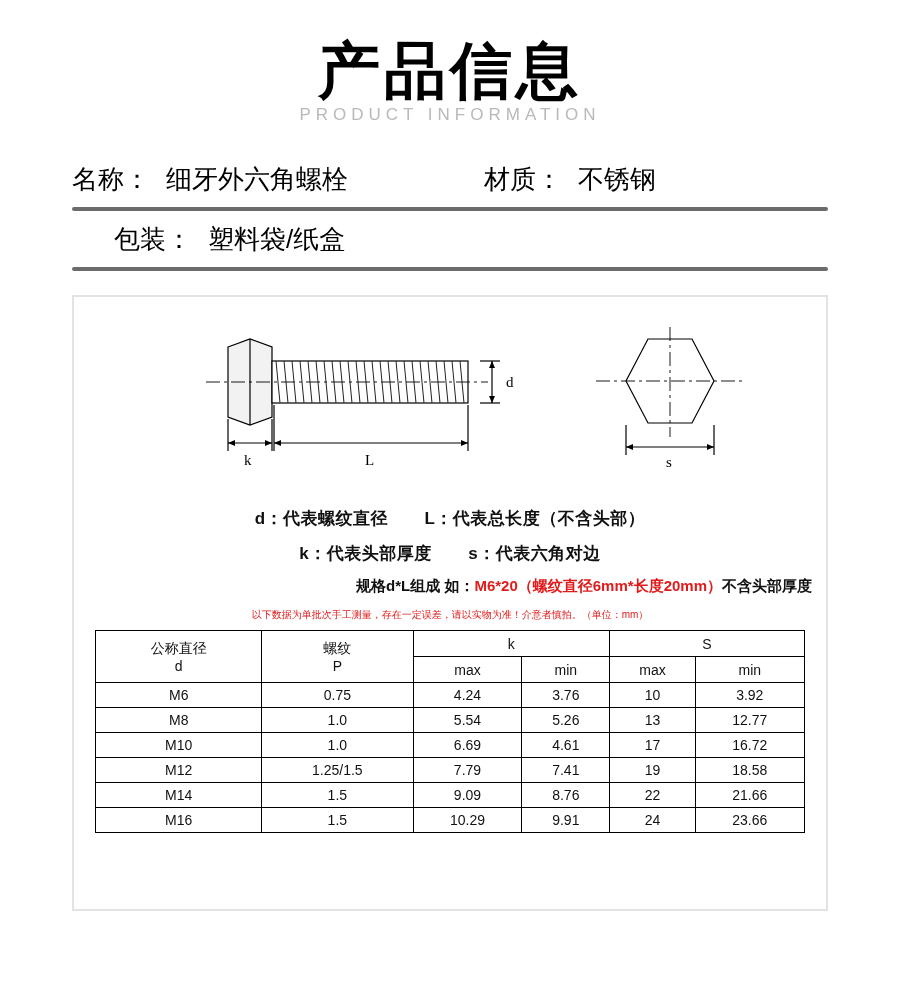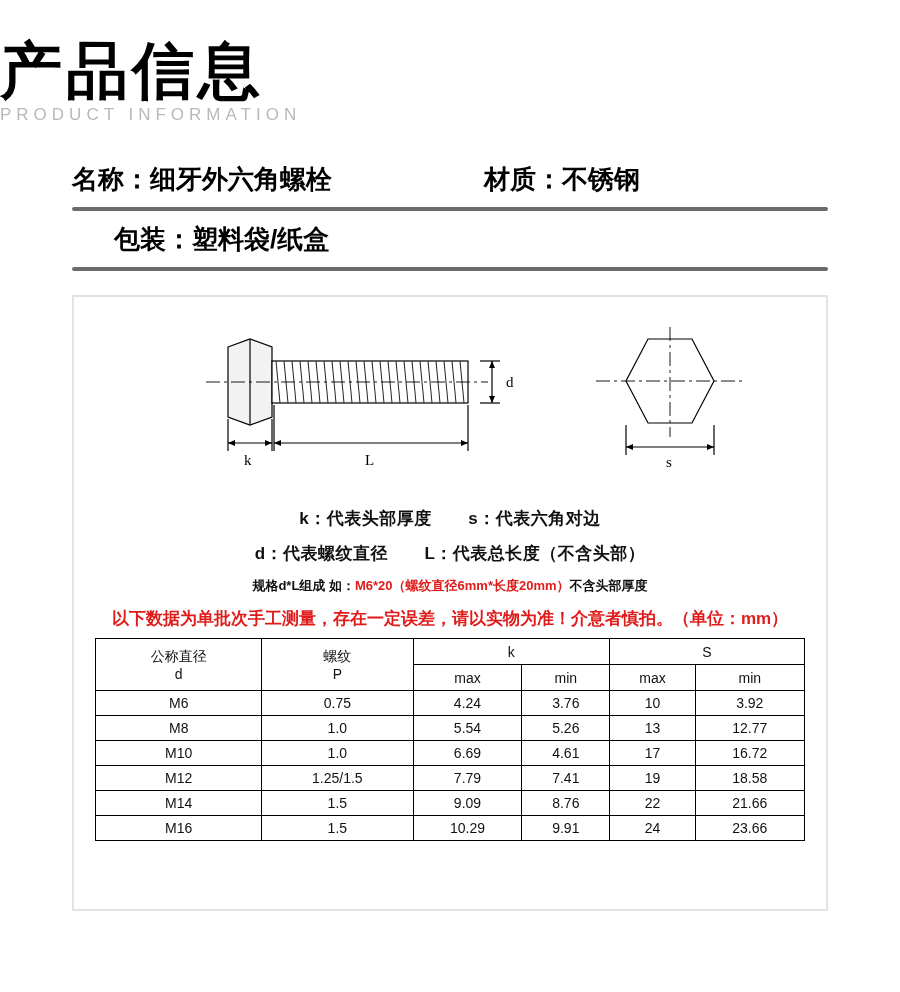--- a/index.html
+++ b/index.html
@@ -6,21 +6,21 @@
   html, body {
     width: 900px; height: 992px;
     background: #ffffff;
     font-family: "Liberation Sans", "DejaVu Sans", sans-serif;
     color: #111;
     overflow: hidden;
   }
   .page { position: relative; width: 900px; height: 992px; }
 
   
-  .title-wrap { text-align: left; padding-top: 38px; }
+  .title-wrap { text-align: center; padding-top: 38px; }
   .main-title {
     font-size: 62px;
     font-weight: 900;
     letter-spacing: 4px;
     color: #000;
     line-height: 1.05;
     font-family: "DejaVu Sans", "Liberation Sans", sans-serif;
   }
   .sub-title {
     margin-top: 2px;
@@ -35,22 +35,22 @@
   .spec-row {
     display: flex;
     align-items: center;
     height: 56px;
   }
   .spec-cell {
     font-size: 26px;
     color: #000;
     white-space: nowrap;
   }
-  .spec-cell .lbl { font-weight: 700; }
-  .spec-cell .val { font-weight: 700; }
+  .spec-cell .lbl { font-weight: 400; }
+  .spec-cell .val { font-weight: 400; margin-left: 16px; }
   .cell-left { width: 370px; }
   .cell-right { flex: 1; text-align: left; padding-left: 42px; }
   .divider {
     height: 4px;
     background: #6b6b6b;
     border-radius: 2px;
   }
 
   
   .panel {
@@ -74,32 +74,32 @@
   .legend-line {
     font-size: 17px;
     font-weight: bold;
     color: #111;
     margin-bottom: 12px;
     letter-spacing: 0.5px;
   }
   .legend-line .gap { display: inline-block; width: 26px; }
 
   .spec-note {
-    text-align: center;
-    font-size: 13px;
+    text-align: right;
+    font-size: 15px;
     font-weight: bold;
     margin-top: 10px;
     color: #111;
   }
   .spec-note .red { color: #e01b1b; }
 
   .warn {
     text-align: center;
-    font-size: 17px;
-    font-weight: bold;
+    font-size: 10px;
+    font-weight: normal;
     color: #e01b1b;
     margin-top: 12px;
     margin-bottom: 8px;
   }
 
   
   table.dim {
     width: 98%;
     margin: 4px auto;
     border-collapse: collapse;
@@ -223,28 +223,28 @@
         </g>
         <text x="418" y="68" font-size="15" font-family="Liberation Serif, serif" fill="#000">d</text>
         <text x="156" y="146" font-size="15" font-family="Liberation Serif, serif" fill="#000">k</text>
         <text x="277" y="146" font-size="15" font-family="Liberation Serif, serif" fill="#000">L</text>
         <text x="578" y="148" font-size="15" font-family="Liberation Serif, serif" fill="#000">s</text>
       </svg>
     </div>
 
     <div class="legend">
       <div class="legend-line">
+        <span>d：代表螺纹直径</span>
+        <span class="gap"></span>
+        <span>L：代表总长度（不含头部）</span>
+      </div>
+      <div class="legend-line">
         <span>k：代表头部厚度</span>
         <span class="gap"></span>
         <span>s：代表六角对边</span>
-      </div>
-      <div class="legend-line">
-        <span>d：代表螺纹直径</span>
-        <span class="gap"></span>
-        <span>L：代表总长度（不含头部）</span>
       </div>
     </div>
 
     <div class="spec-note">
       <span>规格d*L组成  如：</span><span class="red">M6*20（螺纹直径6mm*长度20mm）</span><span>不含头部厚度</span>
     </div>
 
     <div class="warn">以下数据为单批次手工测量，存在一定误差，请以实物为准！介意者慎拍。（单位：mm）</div>
 
     <table class="dim">

